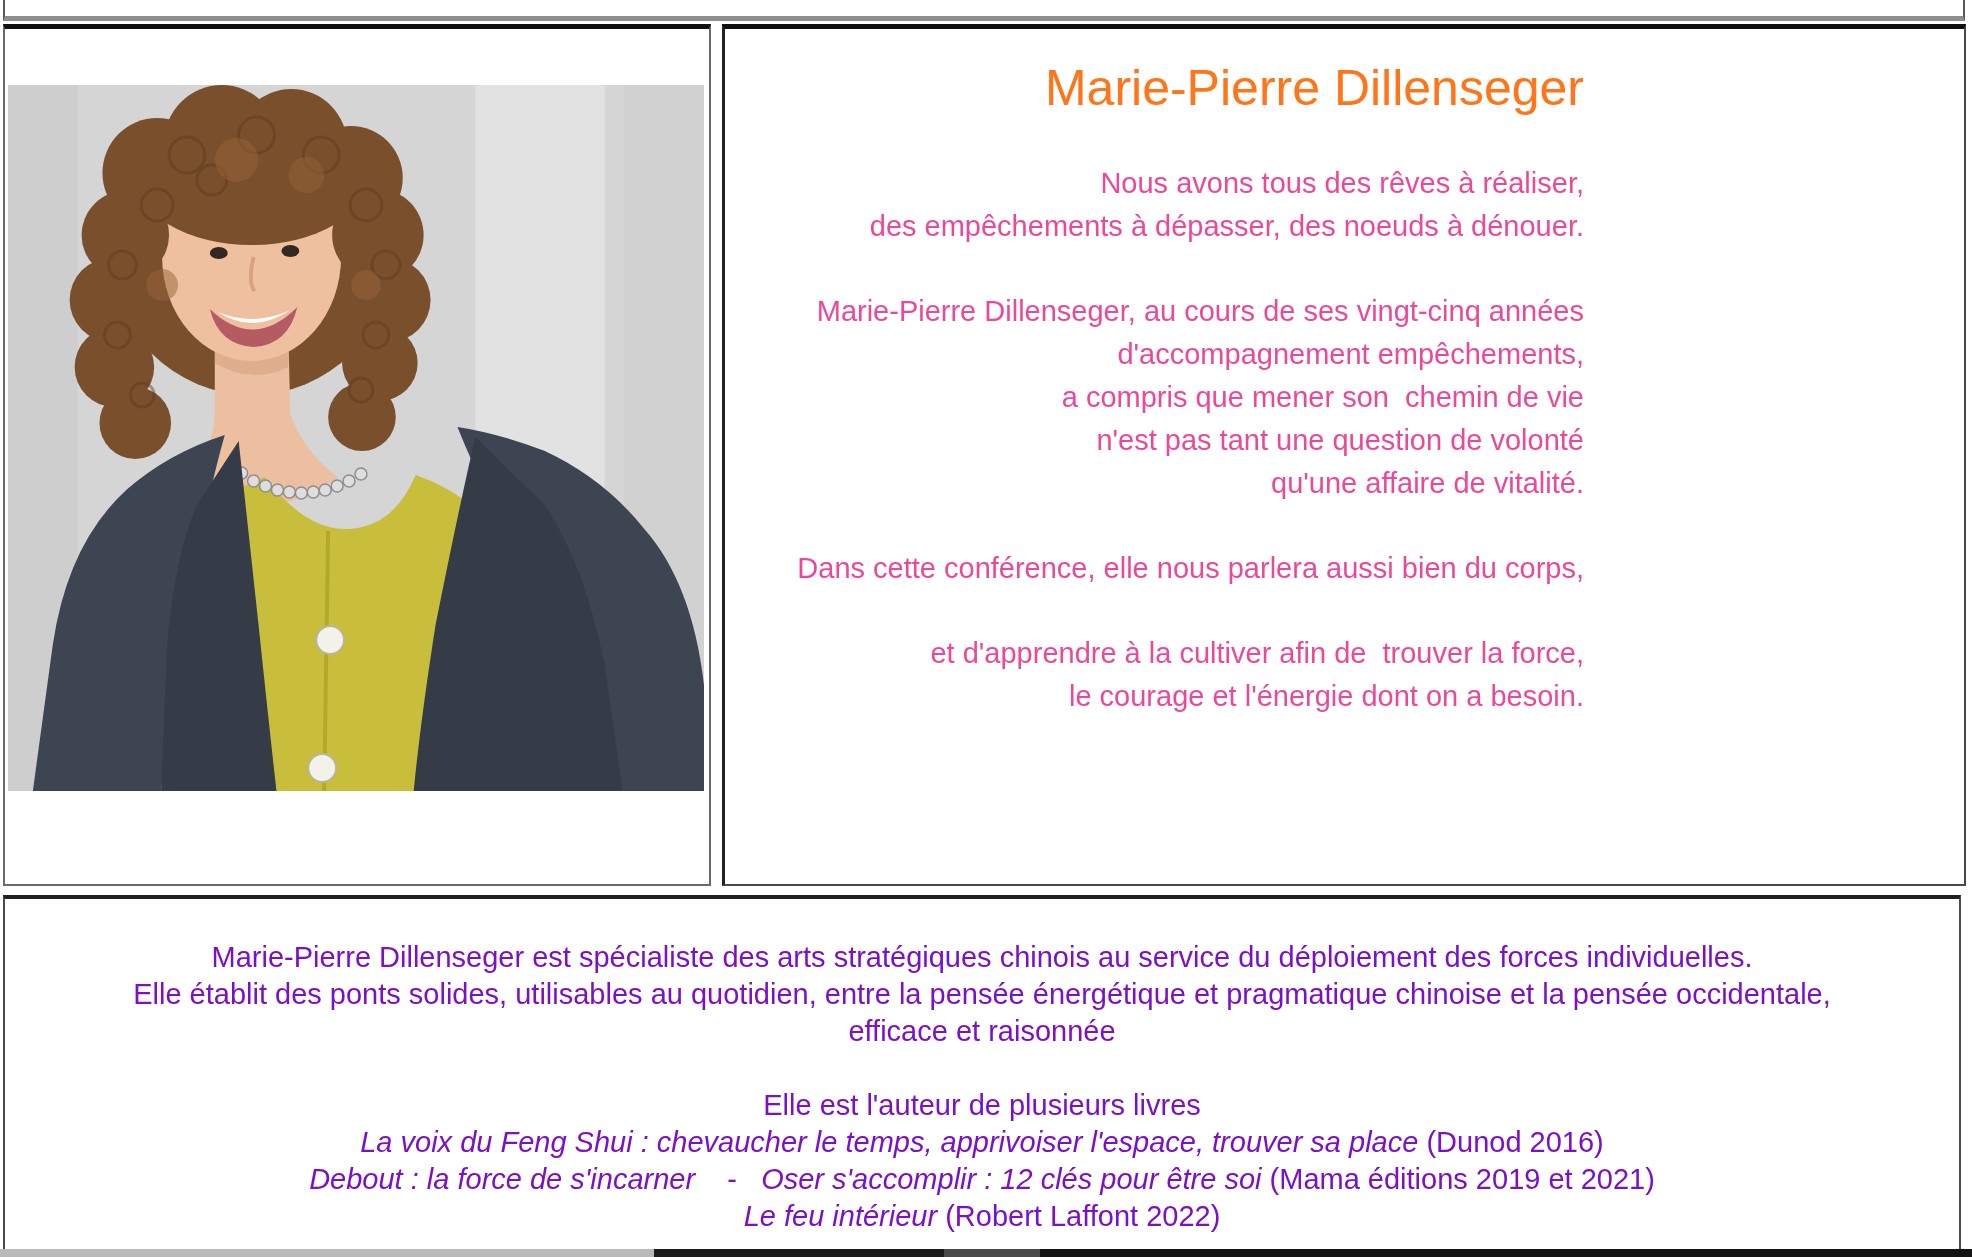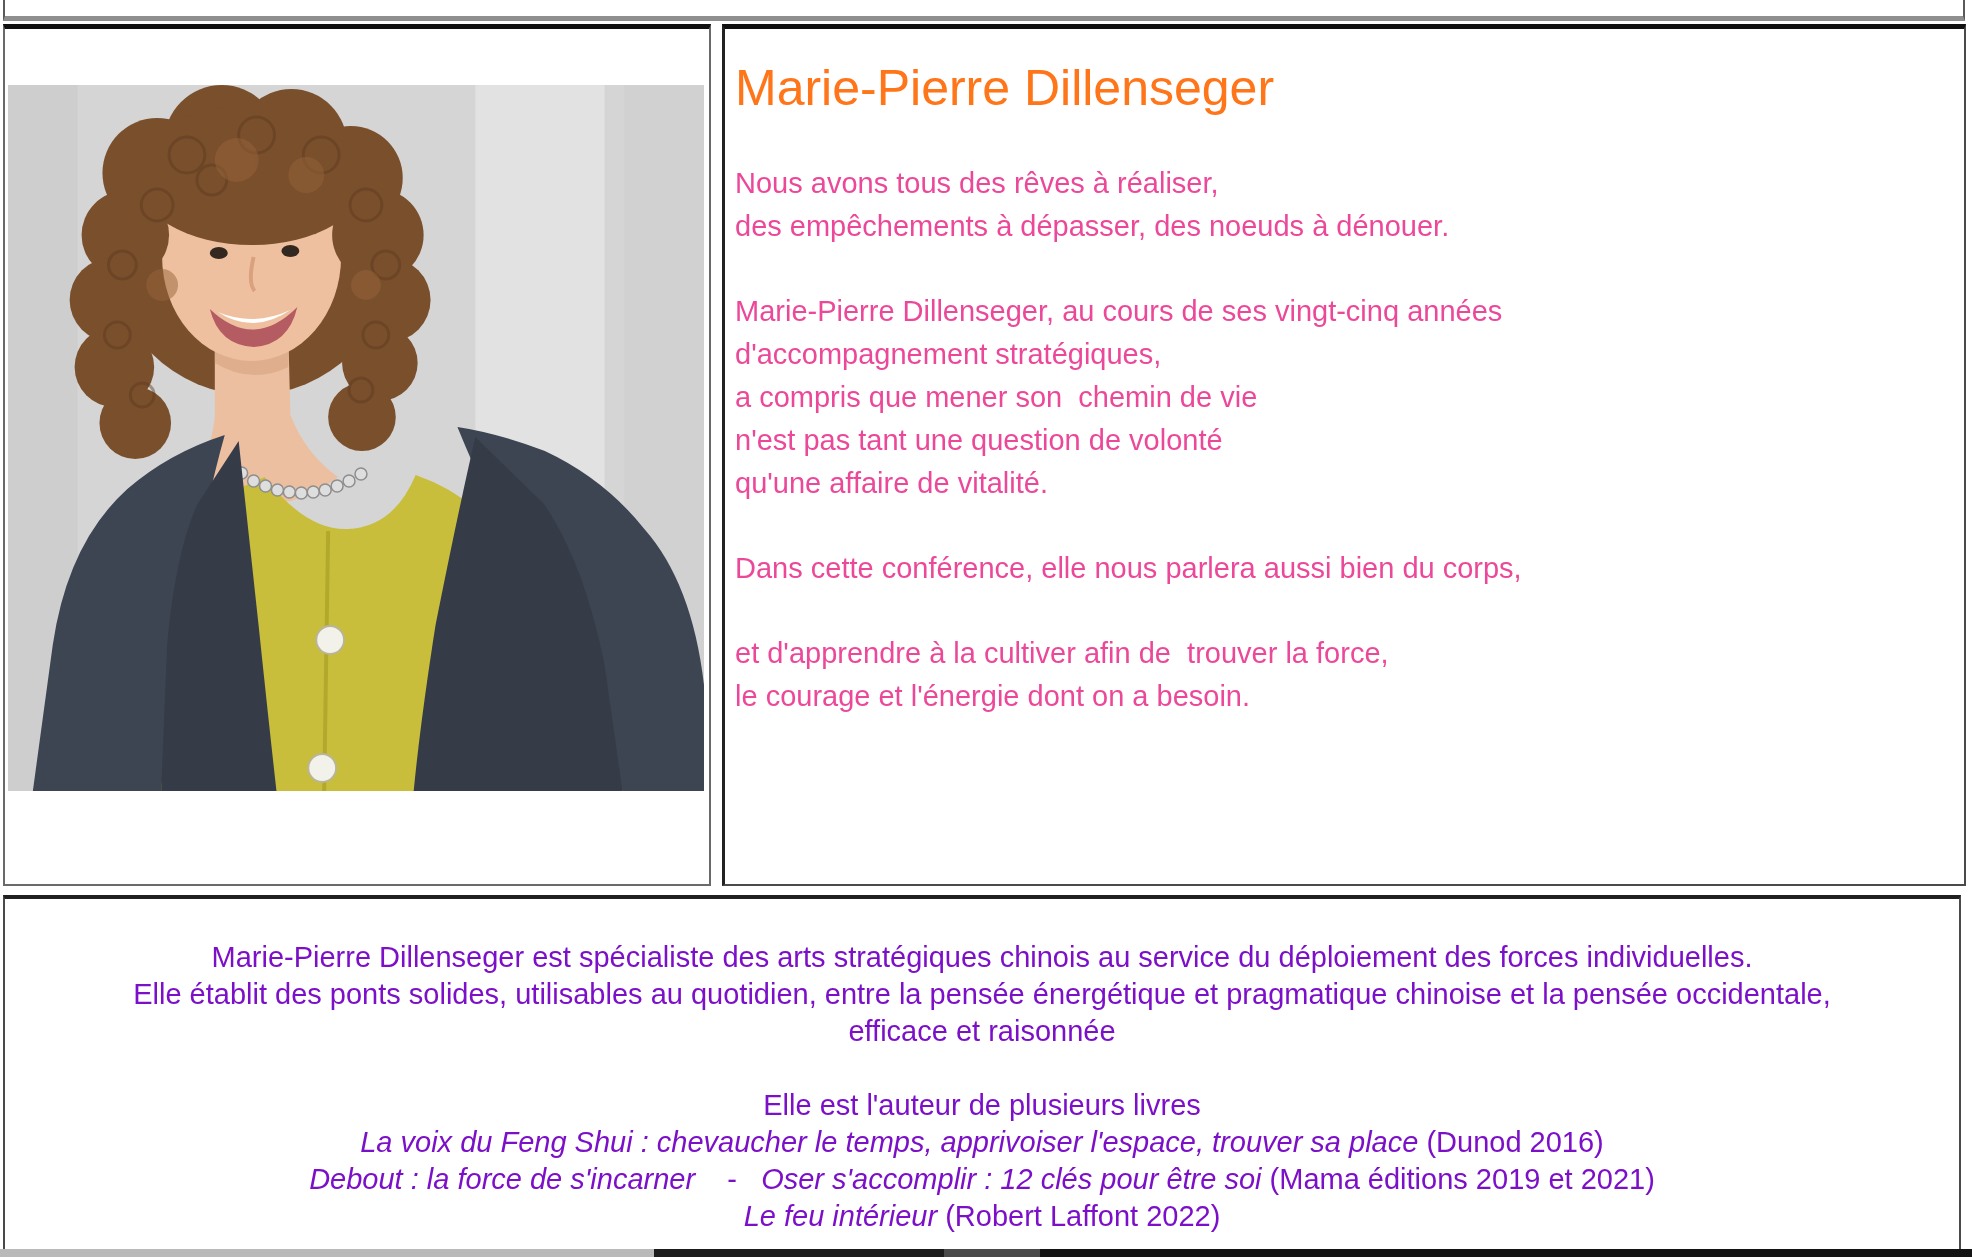--- a/index.html
+++ b/index.html
@@ -17,21 +17,21 @@
     position:absolute;left:3px;top:24px;width:708px;height:862px;
     box-sizing:border-box;background:#fff;
     border:2px solid #6a6a6a;border-top:5px solid #101010;
   }
   .portrait{position:absolute;left:3px;top:56px;width:696px;height:706px;display:block;}
   
   .right-box{
     position:absolute;left:722px;top:24px;width:1244px;height:862px;
     box-sizing:border-box;background:#fff;
     border:2px solid #4a4a4a;border-top:5px solid #101010;border-left:3px solid #222;
-    padding:28px 380px 0 10px;text-align:left;
+    padding:28px 380px 0 10px;text-align:right;
   }
   .intro-title{
     margin:0;font-size:50px;font-weight:400;color:#FF7519;
     white-space:pre;line-height:1.25;
   }
   .bpara{margin:42px 0 0 0;}
   .bpara.gap-lg{}
   .bline{
     color:#ec4899;font-size:29px;line-height:43px;white-space:pre;
   }
@@ -153,21 +153,21 @@
   <div class="right-box">
     <h1 class="intro-title">Marie-Pierre Dillenseger</h1>
 
     <div class="bpara">
       <div class="bline">Nous avons tous des rêves à réaliser,</div>
       <div class="bline">des empêchements à dépasser, des noeuds à dénouer.</div>
     </div>
 
     <div class="bpara">
       <div class="bline">Marie-Pierre Dillenseger, au cours de ses vingt-cinq années</div>
-      <div class="bline">d'accompagnement stratégiques,</div>
+      <div class="bline">d'accompagnement empêchements,</div>
       <div class="bline">a compris que mener son  chemin de vie</div>
       <div class="bline">n'est pas tant une question de volonté</div>
       <div class="bline">qu'une affaire de vitalité.</div>
     </div>
 
     <div class="bpara gap-lg">
       <div class="bline">Dans cette conférence, elle nous parlera aussi bien du corps,</div>
     </div>
 
     <div class="bpara gap-lg">

